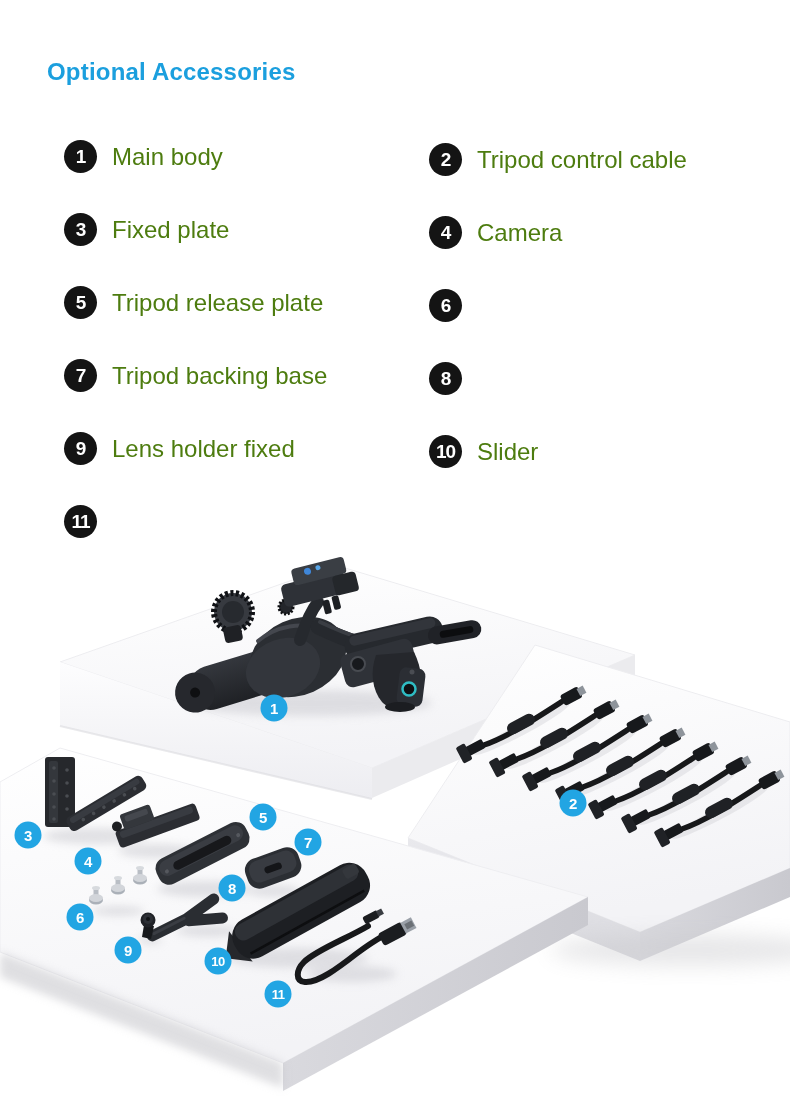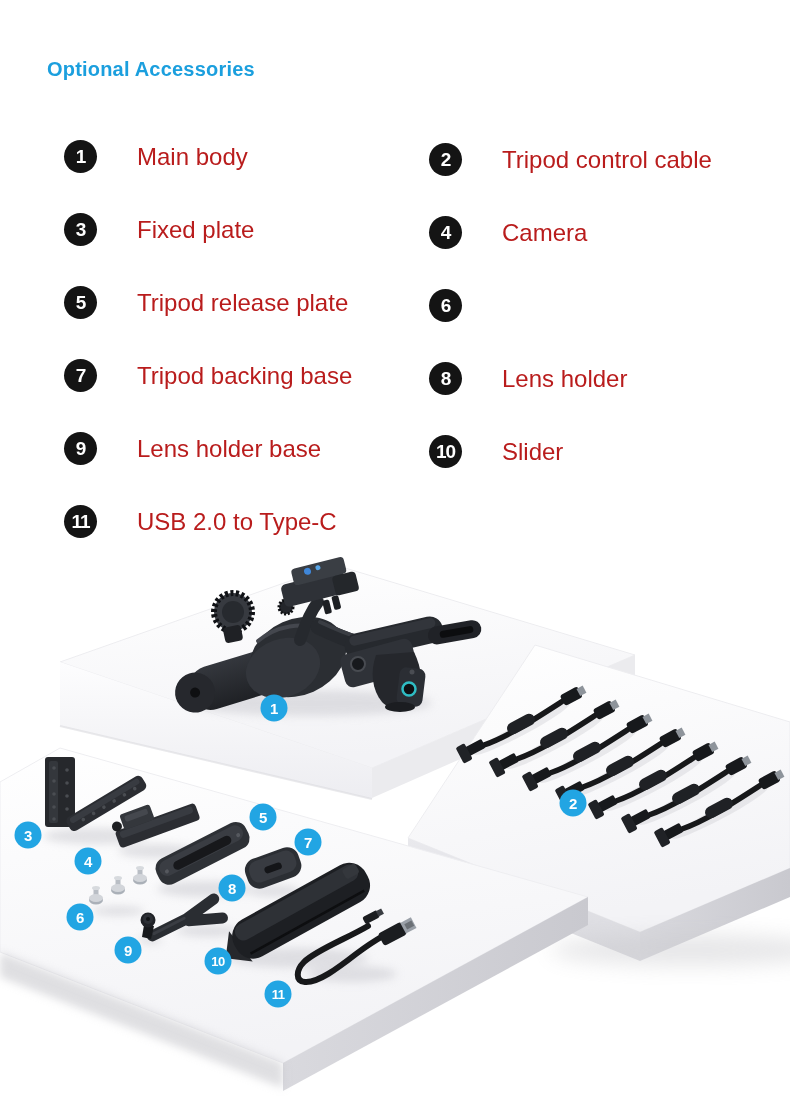--- a/index.html
+++ b/index.html
@@ -9,36 +9,36 @@
     --list-badge-fg:#ffffff;
   }
   html,body{margin:0;padding:0;background:#ffffff;}
   body{
     width:790px;height:1109px;position:relative;overflow:hidden;
     font-family:"Liberation Sans", sans-serif;
   }
   .scene-svg{position:absolute;left:0;top:0;width:790px;height:1109px;}
   .page-title{
     position:absolute;left:47px;top:58px;margin:0;
-    font-size:20px;font-weight:bold;color:var(--accent);letter-spacing:0.2px;
+    font-size:24px;font-weight:bold;color:var(--accent);letter-spacing:0.2px;
   }
   .acc-list{
     position:absolute;left:64px;top:120px;width:712px;
     display:grid;grid-template-columns:365px 1fr;grid-auto-rows:73px;
     align-items:center;list-style:none;margin:0;padding:0;
   }
   .acc-item{display:flex;align-items:center;gap:15px;}
   .acc-item:nth-child(even){transform:translateY(3px);}
   .num-badge{
     flex:0 0 33px;width:33px;height:33px;border-radius:50%;
     background:var(--list-badge-bg);color:var(--list-badge-fg);
     display:flex;align-items:center;justify-content:center;
     font-weight:bold;font-size:19px;letter-spacing:-1px;
   }
-  .acc-label{font-size:24px;color:#b91c1c;white-space:nowrap;margin-left:25px;}
+  .acc-label{font-size:24px;color:#4d7c0f;white-space:nowrap;}
   #badgeLayer{position:absolute;left:0;top:0;width:790px;height:1109px;pointer-events:none;}
   .scene-badge{
     position:absolute;width:27px;height:27px;border-radius:50%;
     background:var(--badge);color:#fff;font-weight:bold;font-size:15px;
     display:flex;align-items:center;justify-content:center;
     transform:translate(-50%,-50%);letter-spacing:-0.5px;
   }
   .scene-badge.two{font-size:13px;}
 </style>
 </head>
@@ -315,36 +315,34 @@
     <span class="num-badge">6</span>
   </li>
 
   <li class="acc-item">
     <span class="num-badge">7</span>
     <span class="acc-label">Tripod backing base</span>
   </li>
 
   <li class="acc-item">
     <span class="num-badge">8</span>
-    <span class="acc-label">Lens holder</span>
   </li>
 
   <li class="acc-item">
     <span class="num-badge">9</span>
-    <span class="acc-label">Lens holder base</span>
+    <span class="acc-label">Lens holder fixed</span>
   </li>
 
   <li class="acc-item">
     <span class="num-badge">10</span>
     <span class="acc-label">Slider</span>
   </li>
 
   <li class="acc-item">
     <span class="num-badge">11</span>
-    <span class="acc-label">USB 2.0 to Type-C</span>
   </li>
 </ul>
 
 <div id="badgeLayer">
   <div class="scene-badge" style="left: 274px; top: 708px;">1</div>
 
   <div class="scene-badge" style="left: 573px; top: 803px;">2</div>
 
   <div class="scene-badge" style="left: 28px; top: 835px;">3</div>
 

